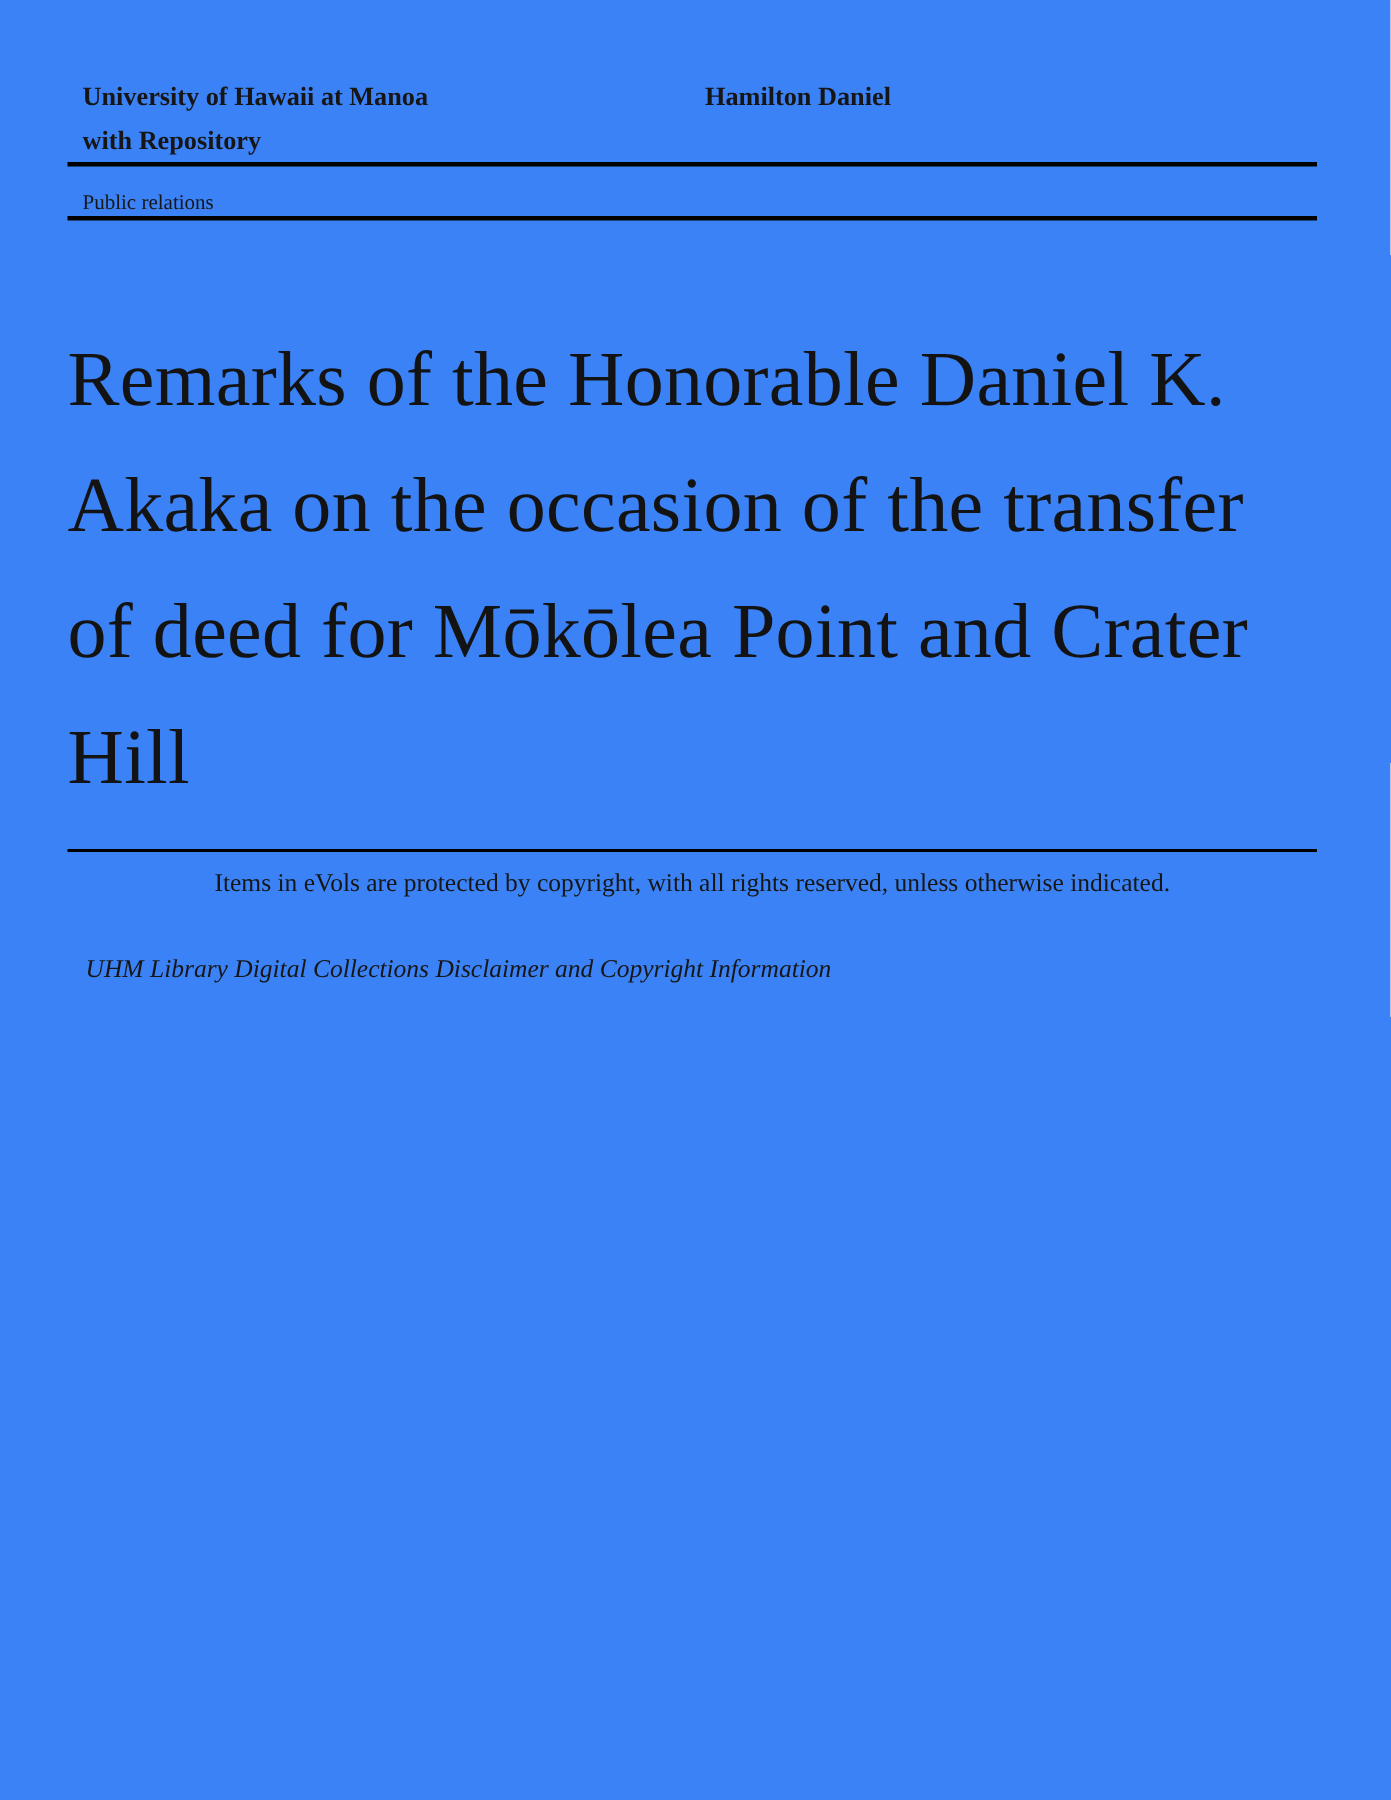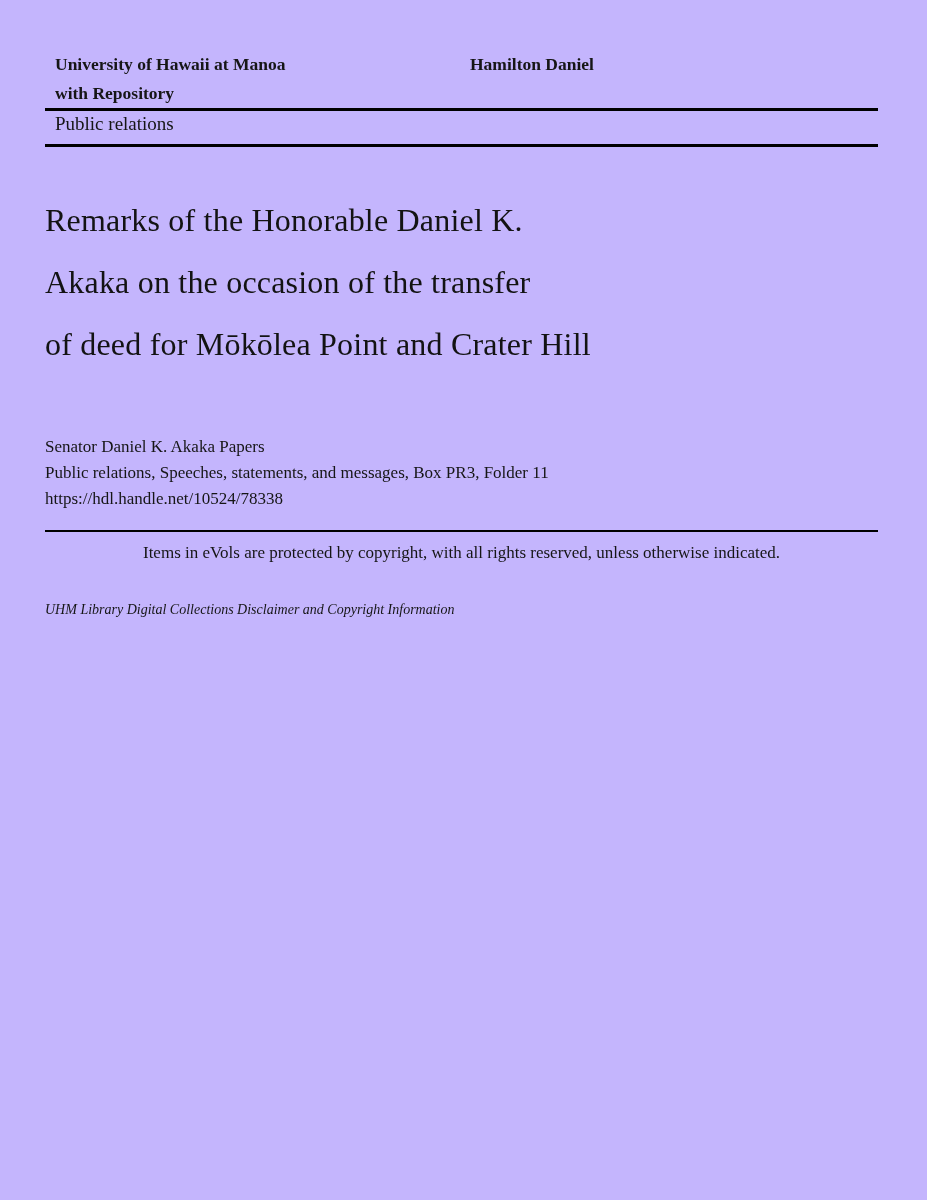--- a/index.html
+++ b/index.html
@@ -1,65 +1,66 @@
 <!DOCTYPE html>
 <html lang="en"><head>
 <meta charset="utf-8">
 <style>
   html, body { margin: 0; padding: 0; background: #ffffff; }
   .page {
     position: relative;
     width: 927px;
     height: 1200px;
-    background: #c4b5fd;
+    background: #3b82f6;
     color: #161616;
     font-family: "Liberation Serif", "DejaVu Serif", serif;
     overflow: hidden;
     margin: 0 auto;
   }
   .content { position: absolute; left: 45px; top: 0; width: 833px; }
 
   
   .hdr { margin-top: 50px; }
   .hdr-row { display: flex; }
   .hdr-main {
     font-weight: bold;
     font-size: 17.5px;
     line-height: 29px;
     border-bottom: 3px solid #000000;
   }
   .hdr-sub {
-    font-size: 19px;
+    font-size: 14px;
     line-height: 16px;
-    padding: 5px 0 12px 0;
+    padding: 5px 0 0 0;
     border-bottom: 3px solid #000000;
+    margin-top: 12px;
   }
   .cell-left { width: 425px; box-sizing: border-box; padding-left: 10px; }
   .cell-right { flex: 1; }
 
   
   .doc-title {
-    margin: 42px 0 0 0;
+    margin: 65px 0 0 0;
     font-weight: normal;
-    font-size: 32px;
-    line-height: 62px;
+    font-size: 52px;
+    line-height: 84px;
     letter-spacing: 0.2px;
     color: #131313;
     white-space: pre-line;
   }
 
   
   .citation { margin-top: 59px; font-size: 17px; line-height: 26px; }
 
   .rule-thin { border: 0; border-top: 2px solid #000000; margin: 18px 0 0 0; }
 
   .copyright { margin: 8px 0 0 0; font-size: 17px; line-height: 26px; text-align: center; }
   .disclaimer {
-    margin: 31px 0 0 0;
-    font-size: 14px;
+    margin: 31px 0 0 12px;
+    font-size: 17px;
     line-height: 26px;
     font-style: italic;
   }
 </style>
 </head>
 <body>
 
 <div class="page">
   <div class="content">
 
@@ -75,25 +76,20 @@
       </div>
       <div class="hdr-row hdr-sub">
         <div class="cell-left">Public relations</div>
       </div>
     </div>
 
     <h1 class="doc-title">Remarks of the Honorable Daniel K.
 Akaka on the occasion of the transfer
 of deed for Mōkōlea Point and Crater Hill</h1>
 
-    <div class="citation">
-      <div>Senator Daniel K. Akaka Papers</div>
-      <div>Public relations, Speeches, statements, and messages, Box PR3, Folder 11</div>
-      <div>https://hdl.handle.net/10524/78338</div>
-    </div>
 
     <hr class="rule-thin">
 
     <p class="copyright">Items in eVols are protected by copyright, with all rights reserved, unless otherwise indicated.</p>
 
     <p class="disclaimer">UHM Library Digital Collections Disclaimer and Copyright Information</p>
 
   </div>
 </div>
 

